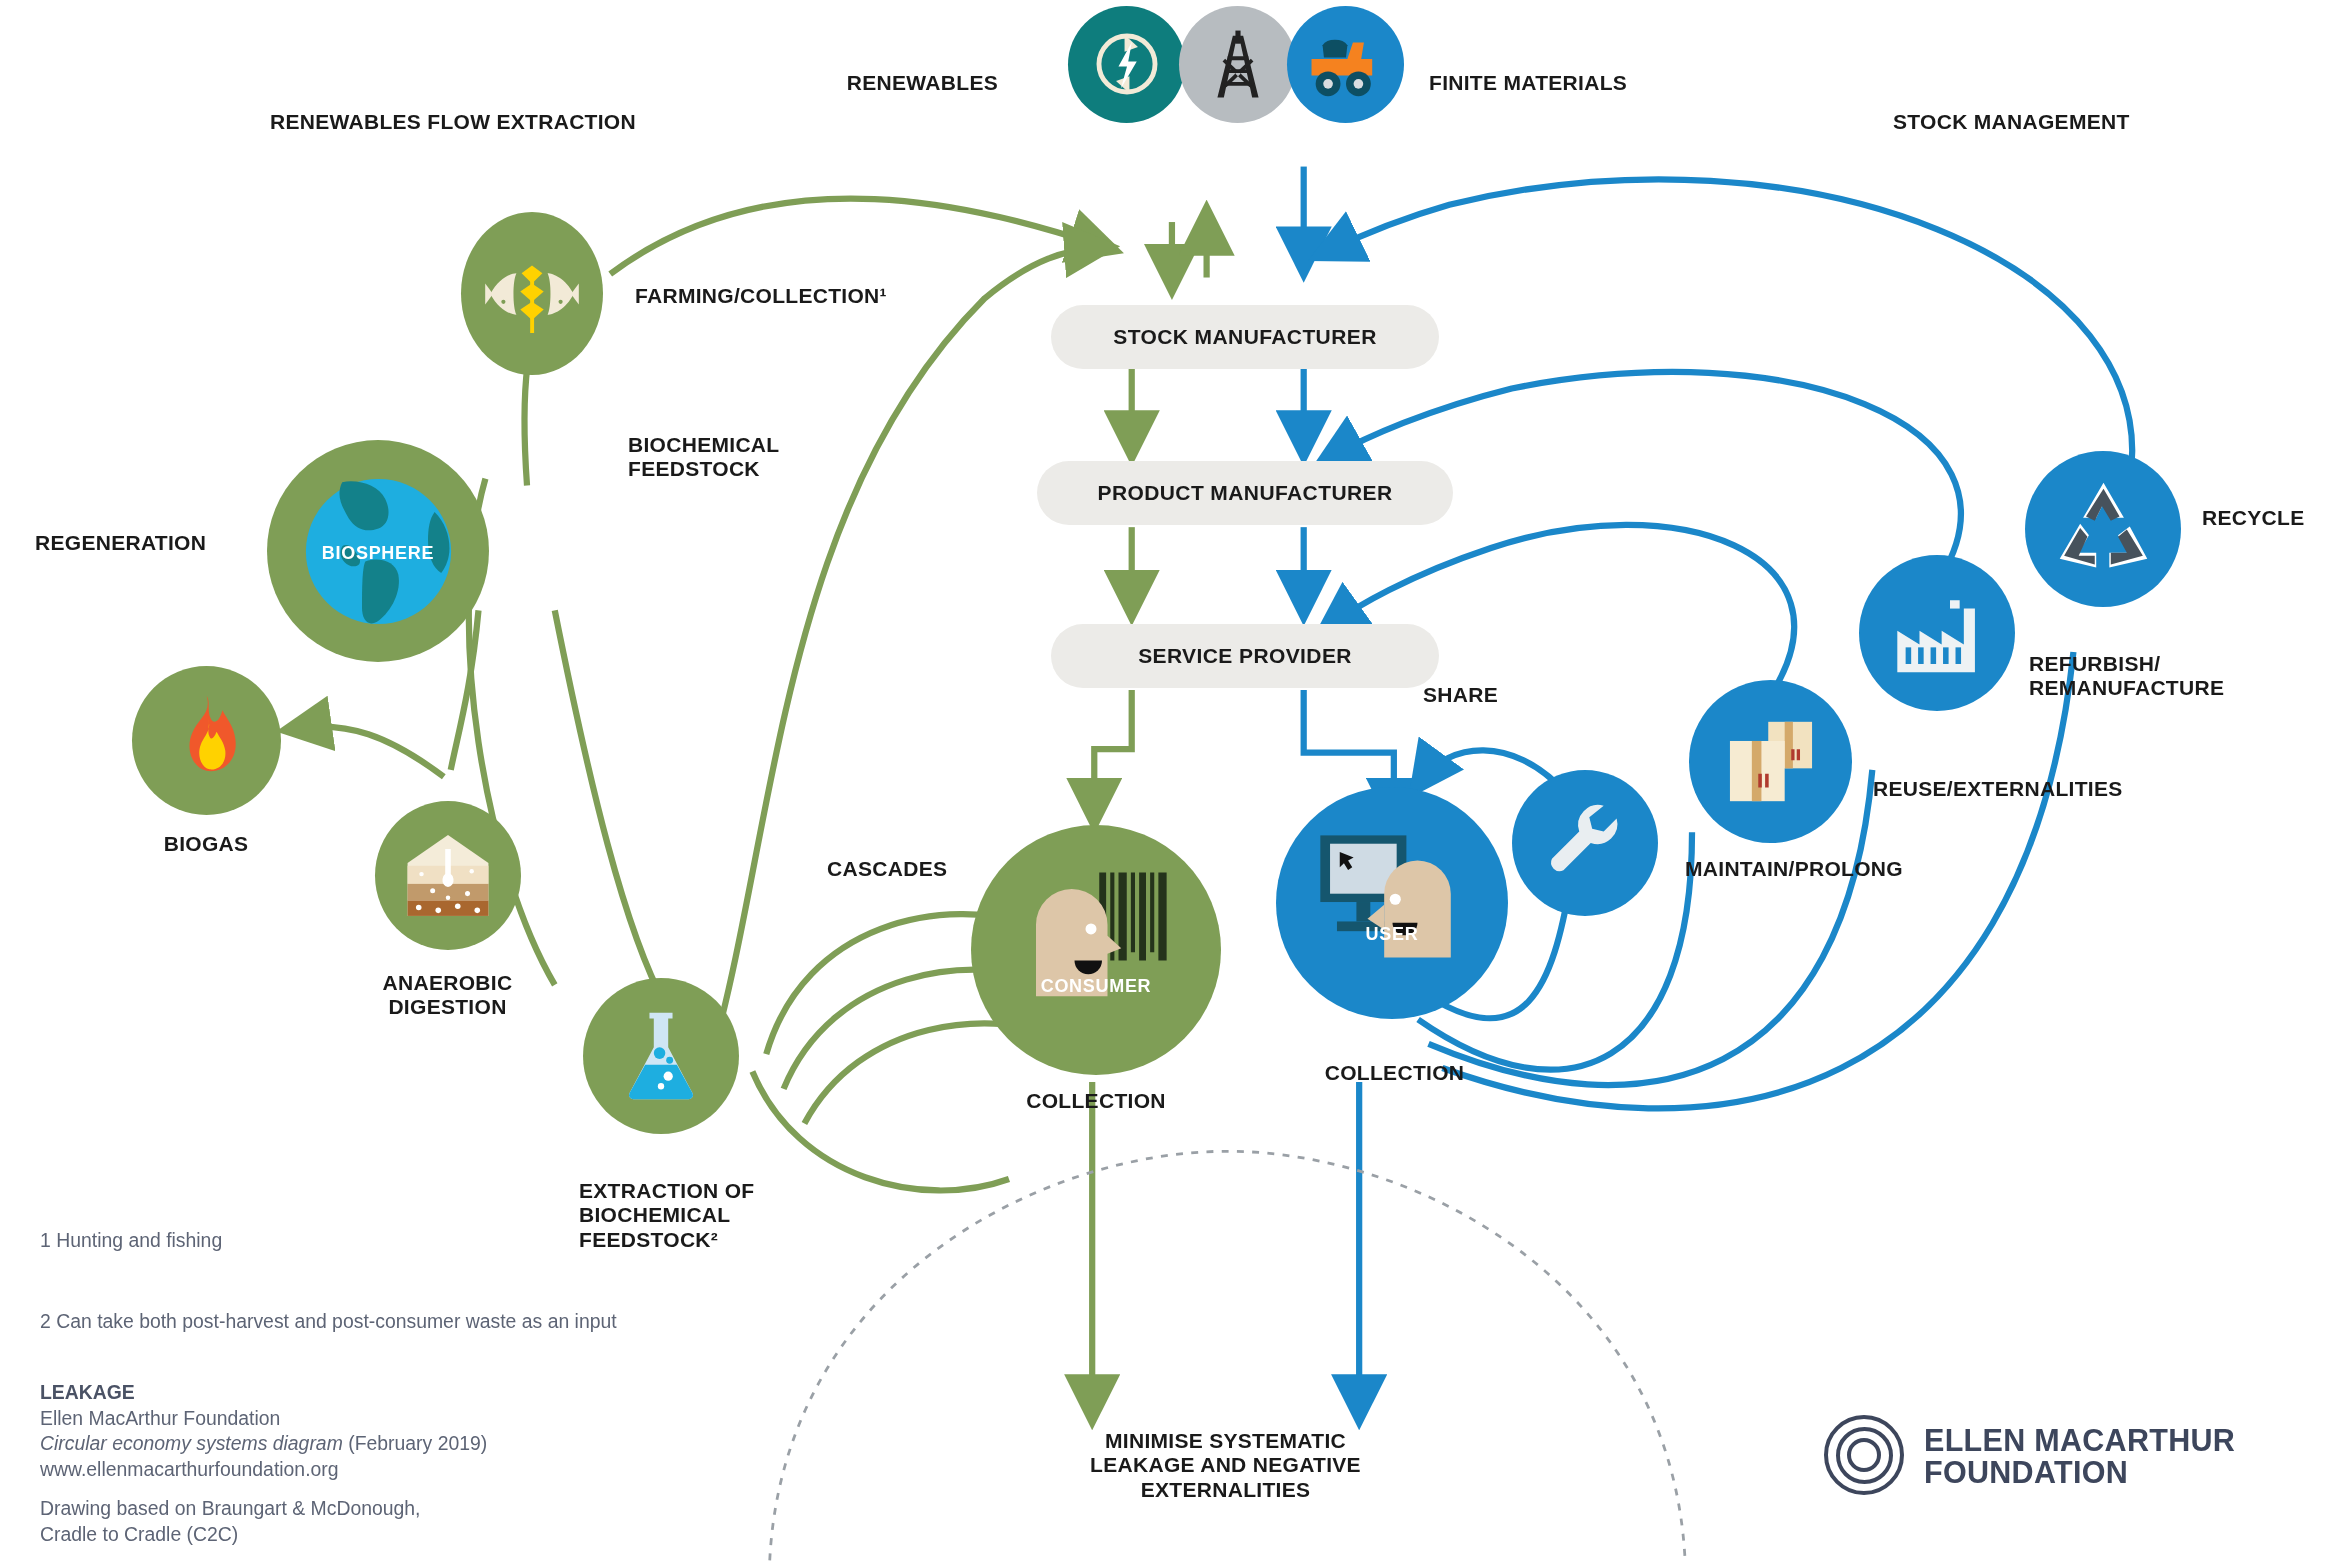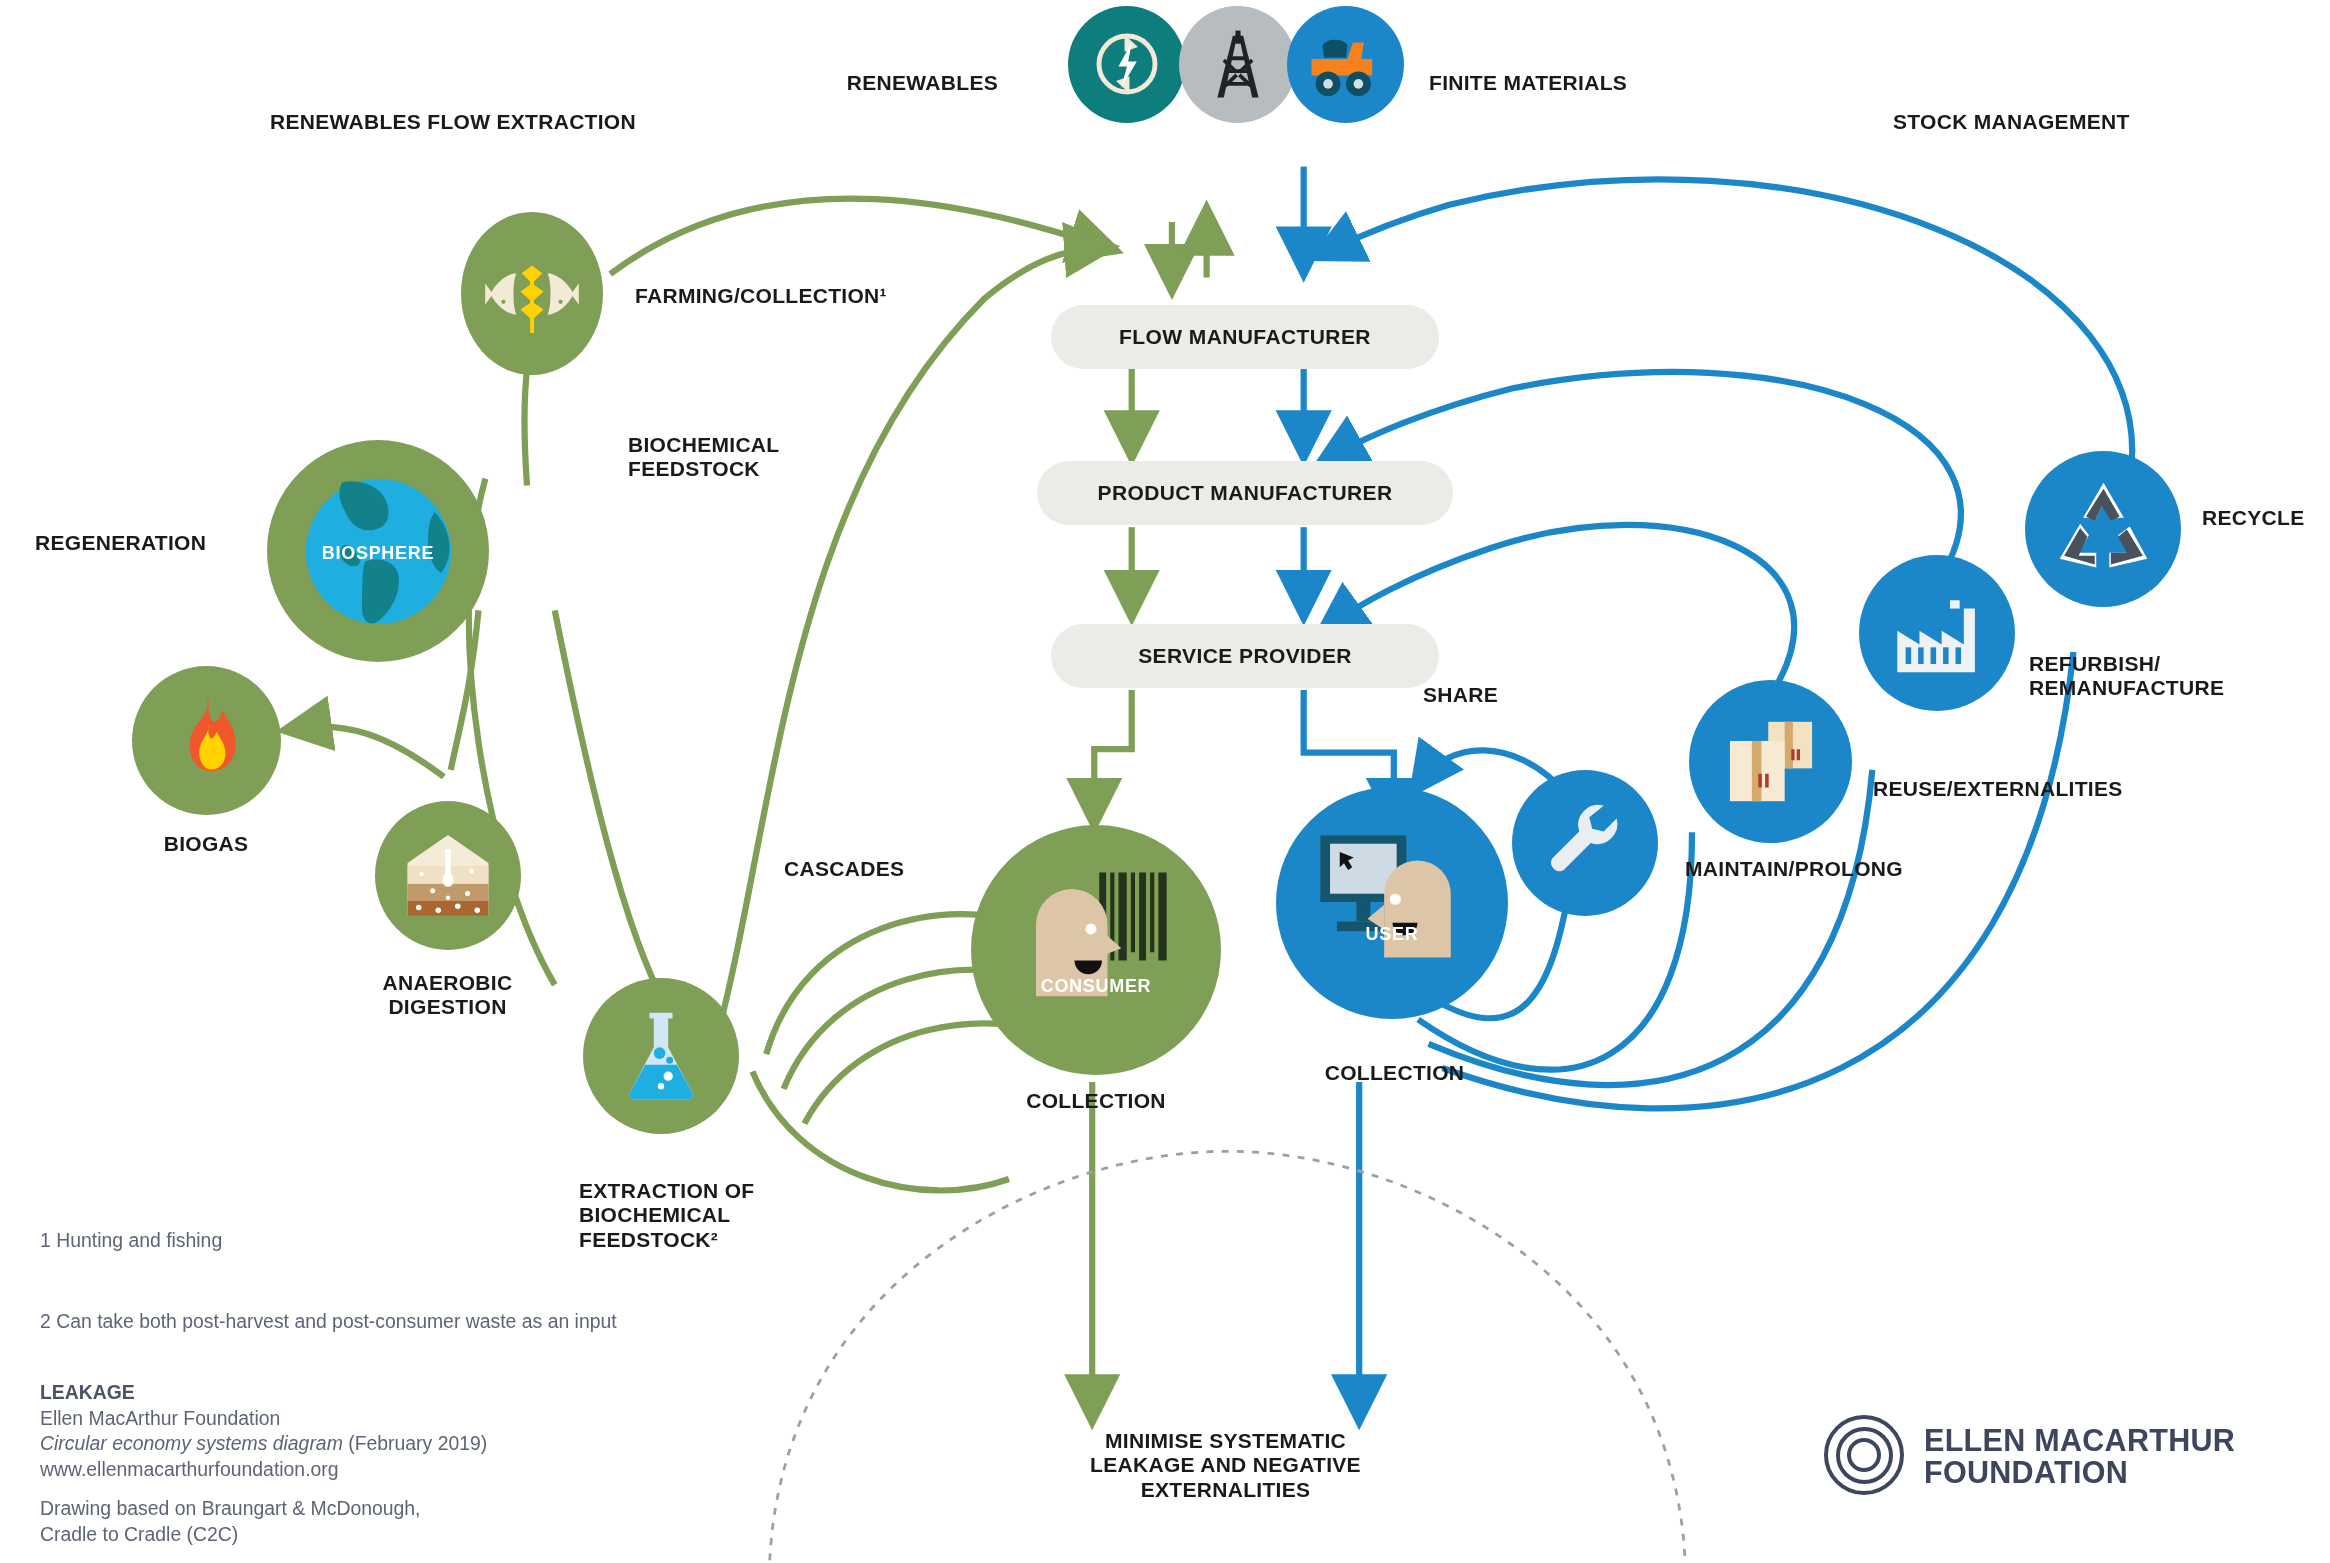--- a/index.html
+++ b/index.html
@@ -149,21 +149,21 @@
         <circle cx="16" cy="38" r="9" fill="#0d4f63"></circle>
         <circle cx="38" cy="38" r="9" fill="#0d4f63"></circle>
         <circle cx="16" cy="38" r="3.5" fill="#d9dde0"></circle>
         <circle cx="38" cy="38" r="3.5" fill="#d9dde0"></circle>
       </svg>
     </span>
   </div>
 
   <div class="lbl" style="left:1429px;top:71px;width:347px;">FINITE MATERIALS</div>
 
-  <div class="pill" style="left:1051px;top:305px;width:388px;height:64px;">FLOW MANUFACTURER</div>
+  <div class="pill" style="left:1051px;top:305px;width:388px;height:64px;">STOCK MANUFACTURER</div>
   <div class="pill" style="left:1037px;top:461px;width:416px;height:64px;">PRODUCT MANUFACTURER</div>
   <div class="pill" style="left:1051px;top:624px;width:388px;height:64px;">SERVICE PROVIDER</div>
 
   <div class="node" style="left:461px;top:212px;width:142px;height:163px;background:#7f9e56;">
     <span class="ico">
       <svg width="104" height="104" viewBox="0 0 80 80">
         <path d="M8 40 c6-12 16-16 20-16 c-3 6-3 26 0 32 c-4 0-14-4-20-16z" fill="#f2ead7"></path>
         <path d="M4 32 l6 8 l-6 8z" fill="#f2ead7"></path>
         <circle cx="18" cy="46" r="1.6" fill="#7f9e56"></circle>
         <path d="M72 40 c-6-12-16-16-20-16 c3 6 3 26 0 32 c4 0 14-4 20-16z" fill="#f2ead7"></path>
@@ -241,21 +241,21 @@
       </svg>
     </span>
   </div>
   <div class="lbl" style="left:579px;top:1179px;">EXTRACTION OF
 BIOCHEMICAL
 FEEDSTOCK²</div>
 
   <div class="lbl" style="left:628px;top:433px;">BIOCHEMICAL
 FEEDSTOCK</div>
 
-  <div class="lbl" style="left:784px;top:857px;">CASCADES</div>
+  <div class="lbl" style="left:827px;top:857px;">CASCADES</div>
 
   <div class="node" style="left:971px;top:825px;width:250px;height:250px;background:#7f9e56;">
     <span class="ico" style="top:-23.6px;">
       <svg width="165" height="139" viewBox="0 0 120 100">
         <g fill="#24331b">
           <rect x="62" y="2" width="5" height="64"></rect>
             <rect x="70" y="2" width="3" height="64"></rect>
           <rect x="76" y="2" width="6" height="64"></rect>
             <rect x="85" y="2" width="3" height="58"></rect>
           <rect x="91" y="2" width="5" height="64"></rect>

